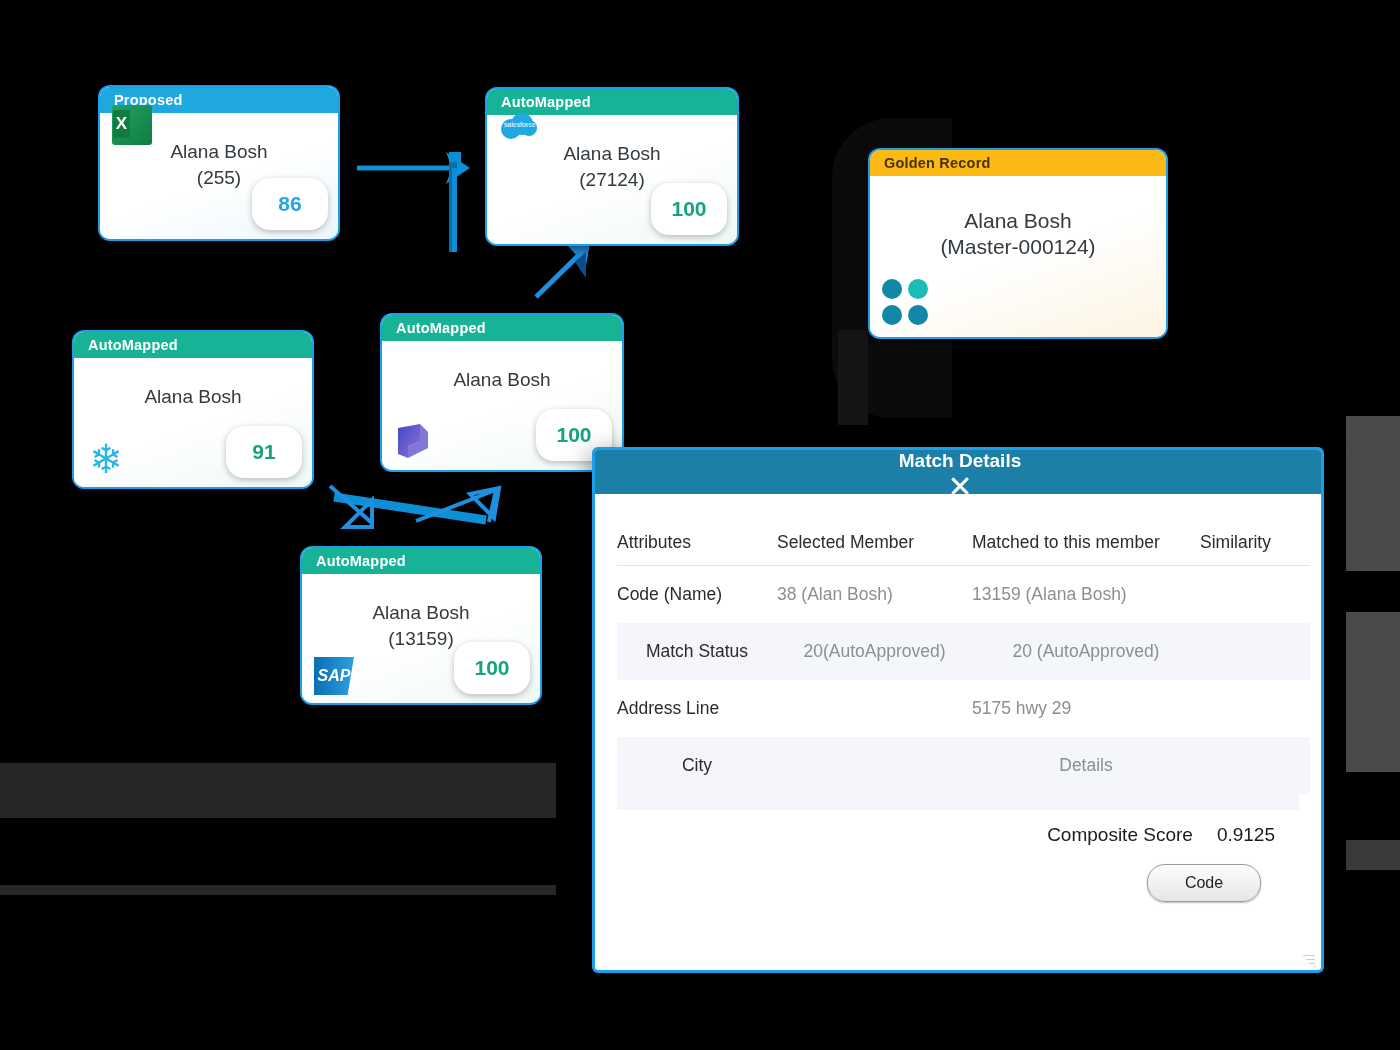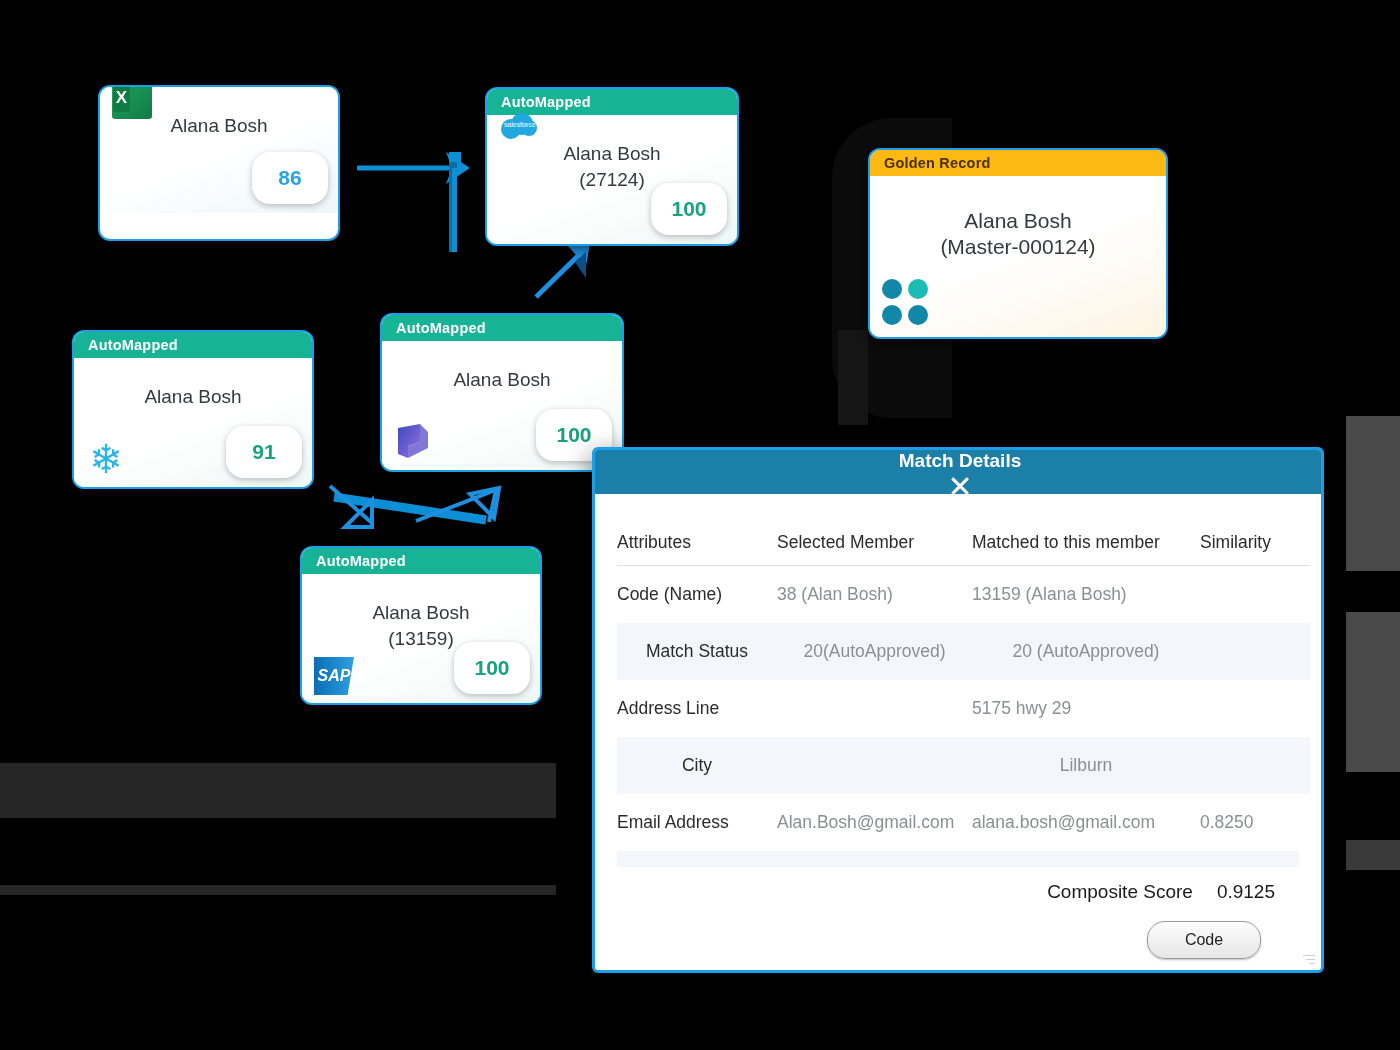--- a/index.html
+++ b/index.html
@@ -144,23 +144,25 @@
 
     <path d="M334,497 L486,520" stroke="#0d8fd6" stroke-width="9" fill="none"></path>
     <path d="M330,486 L372,523" stroke="#1f8fe0" stroke-width="4" fill="none"></path>
     <path d="M345,527 L372,527 L372,500 Z" fill="none" stroke="#1f8fe0" stroke-width="4"></path>
     <path d="M489,522 L496,490" stroke="#1f8fe0" stroke-width="4" fill="none"></path>
     <path d="M470,494 L499,488 L494,518 Z" fill="none" stroke="#1f8fe0" stroke-width="4"></path>
     <path d="M416,521 L498,489" stroke="#1f8fe0" stroke-width="4" fill="none"></path>
   </svg>
 
   <div class="card proposed" style="left:98px;top:85px;width:238px;height:152px;">
-    <div class="body">
-      <div class="title">
-        <span>Alana Bosh</span>
+    <div class="hdr">Proposed</div>
+    <div class="body">
+      <div class="title">
+        <span>Alana Bosh</span>
+        <span class="sub">(255)</span>
       </div>
       <div class="srcicon ico-excel"></div>
       <div class="score blue">86</div>
     </div>
   </div>
 
   <div class="card mapped" style="left:485px;top:87px;width:250px;height:155px;">
     <div class="hdr">AutoMapped</div>
     <div class="body">
       <div class="title">
@@ -274,28 +276,22 @@
           </tr>
           <tr>
             <td class="attr">Address Line</td>
             <td></td>
             <td>5175 hwy 29</td>
             <td class="c4"></td>
           </tr>
           <tr class="alt">
             <td class="attr">City</td>
             <td></td>
-            <td>Lilburn</td>
+            <td>Details</td>
             <td class="c4"></td>
-          </tr>
-          <tr>
-            <td class="attr">Email Address</td>
-            <td>Alan.Bosh@gmail.com</td>
-            <td>alana.bosh@gmail.com</td>
-            <td class="c4">0.8250</td>
           </tr>
         </tbody>
       </table>
       <div class="strip"></div>
       <div class="composite">
         <span>Composite Score</span>
         <span>0.9125</span>
       </div>
       <div class="btnrow">
         <div class="closebtn">Code</div>

